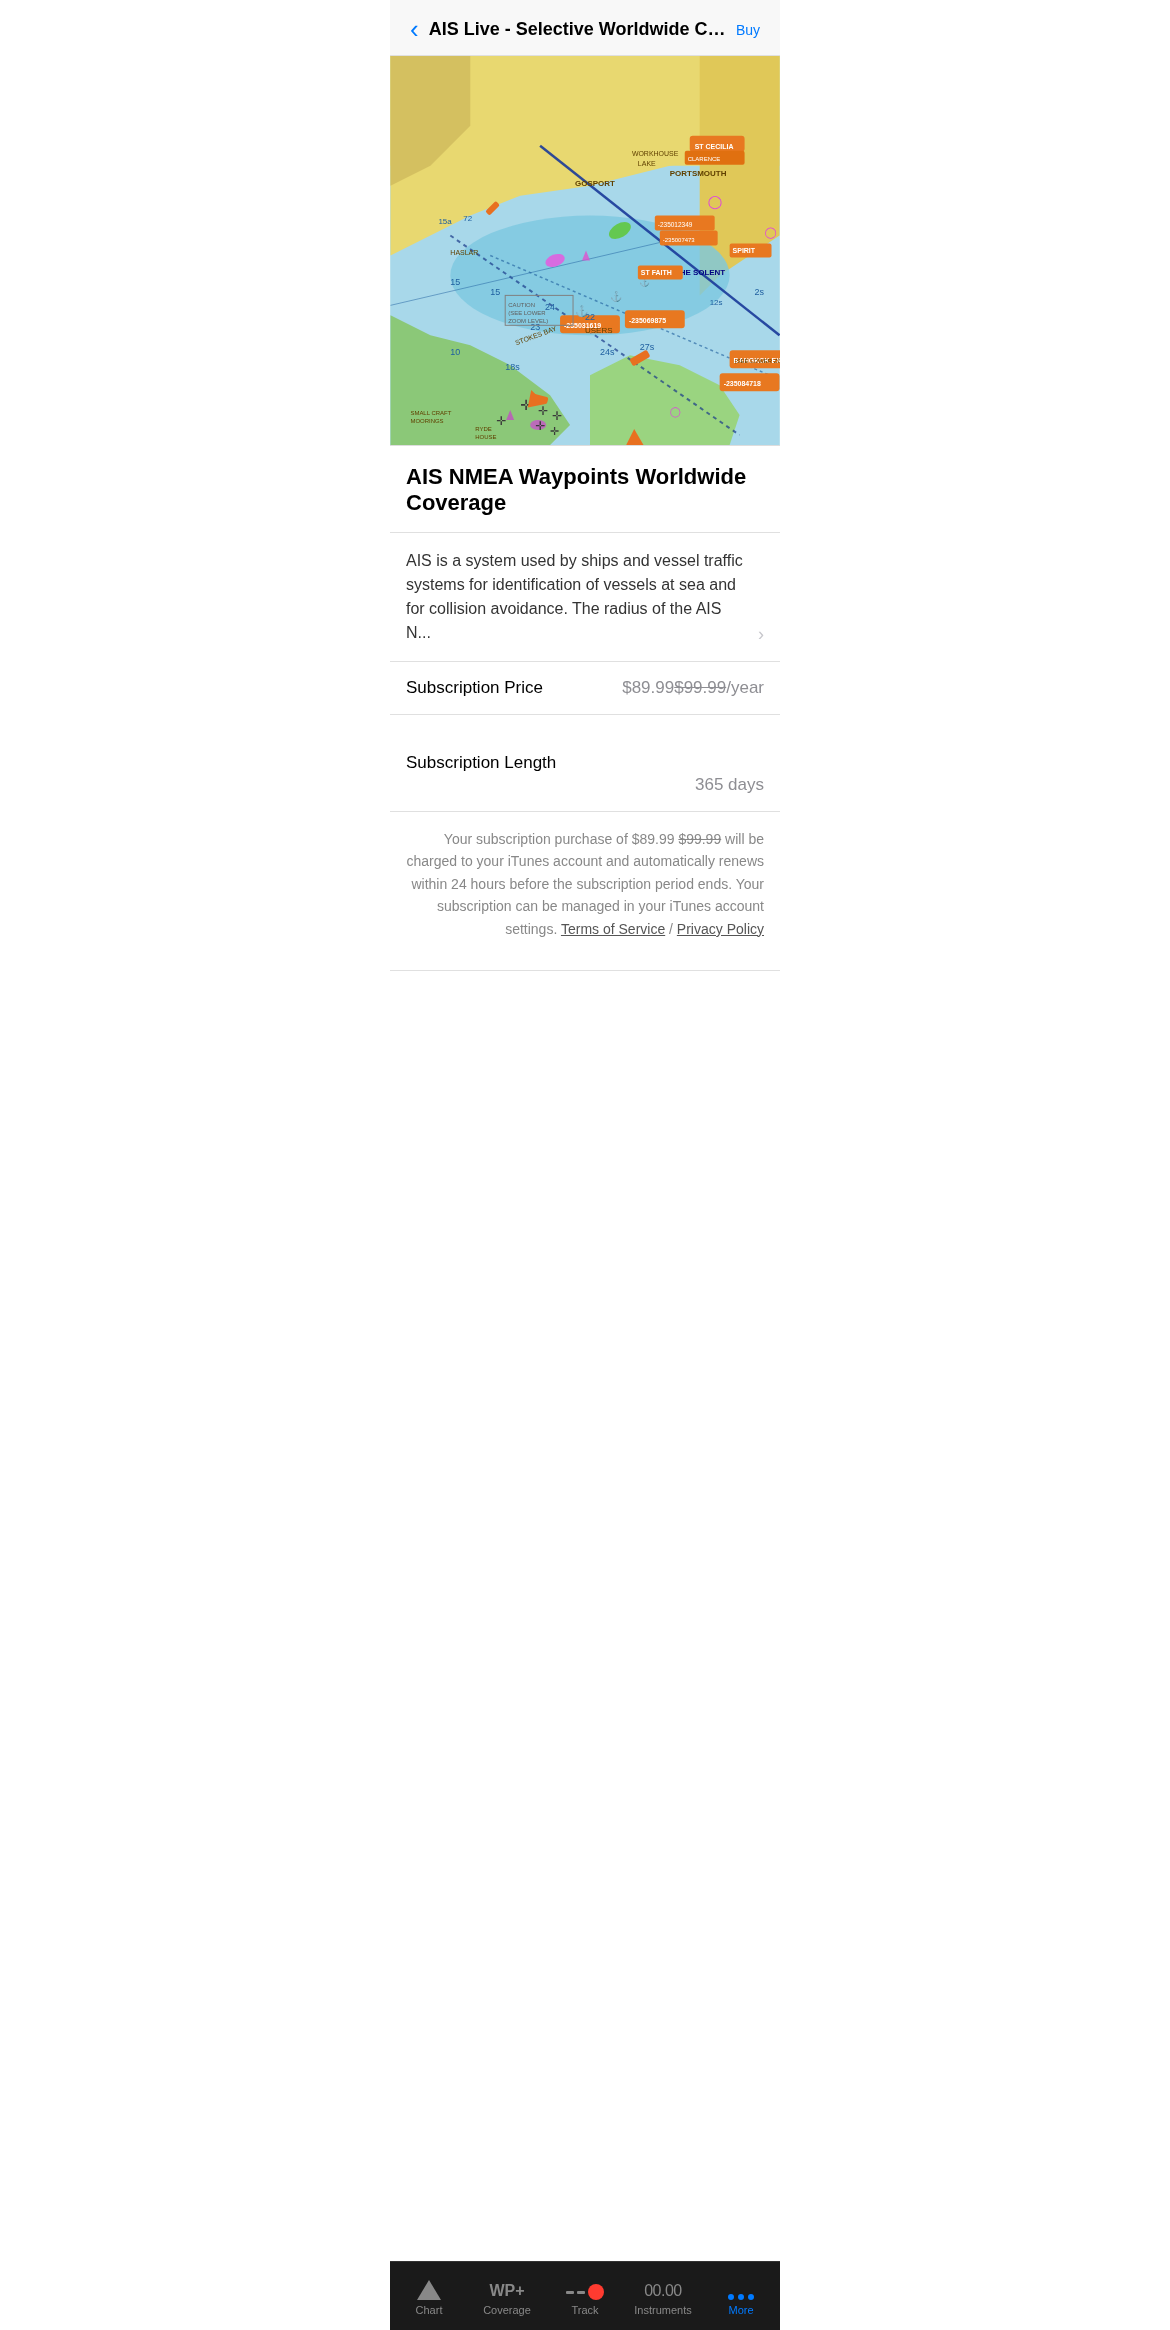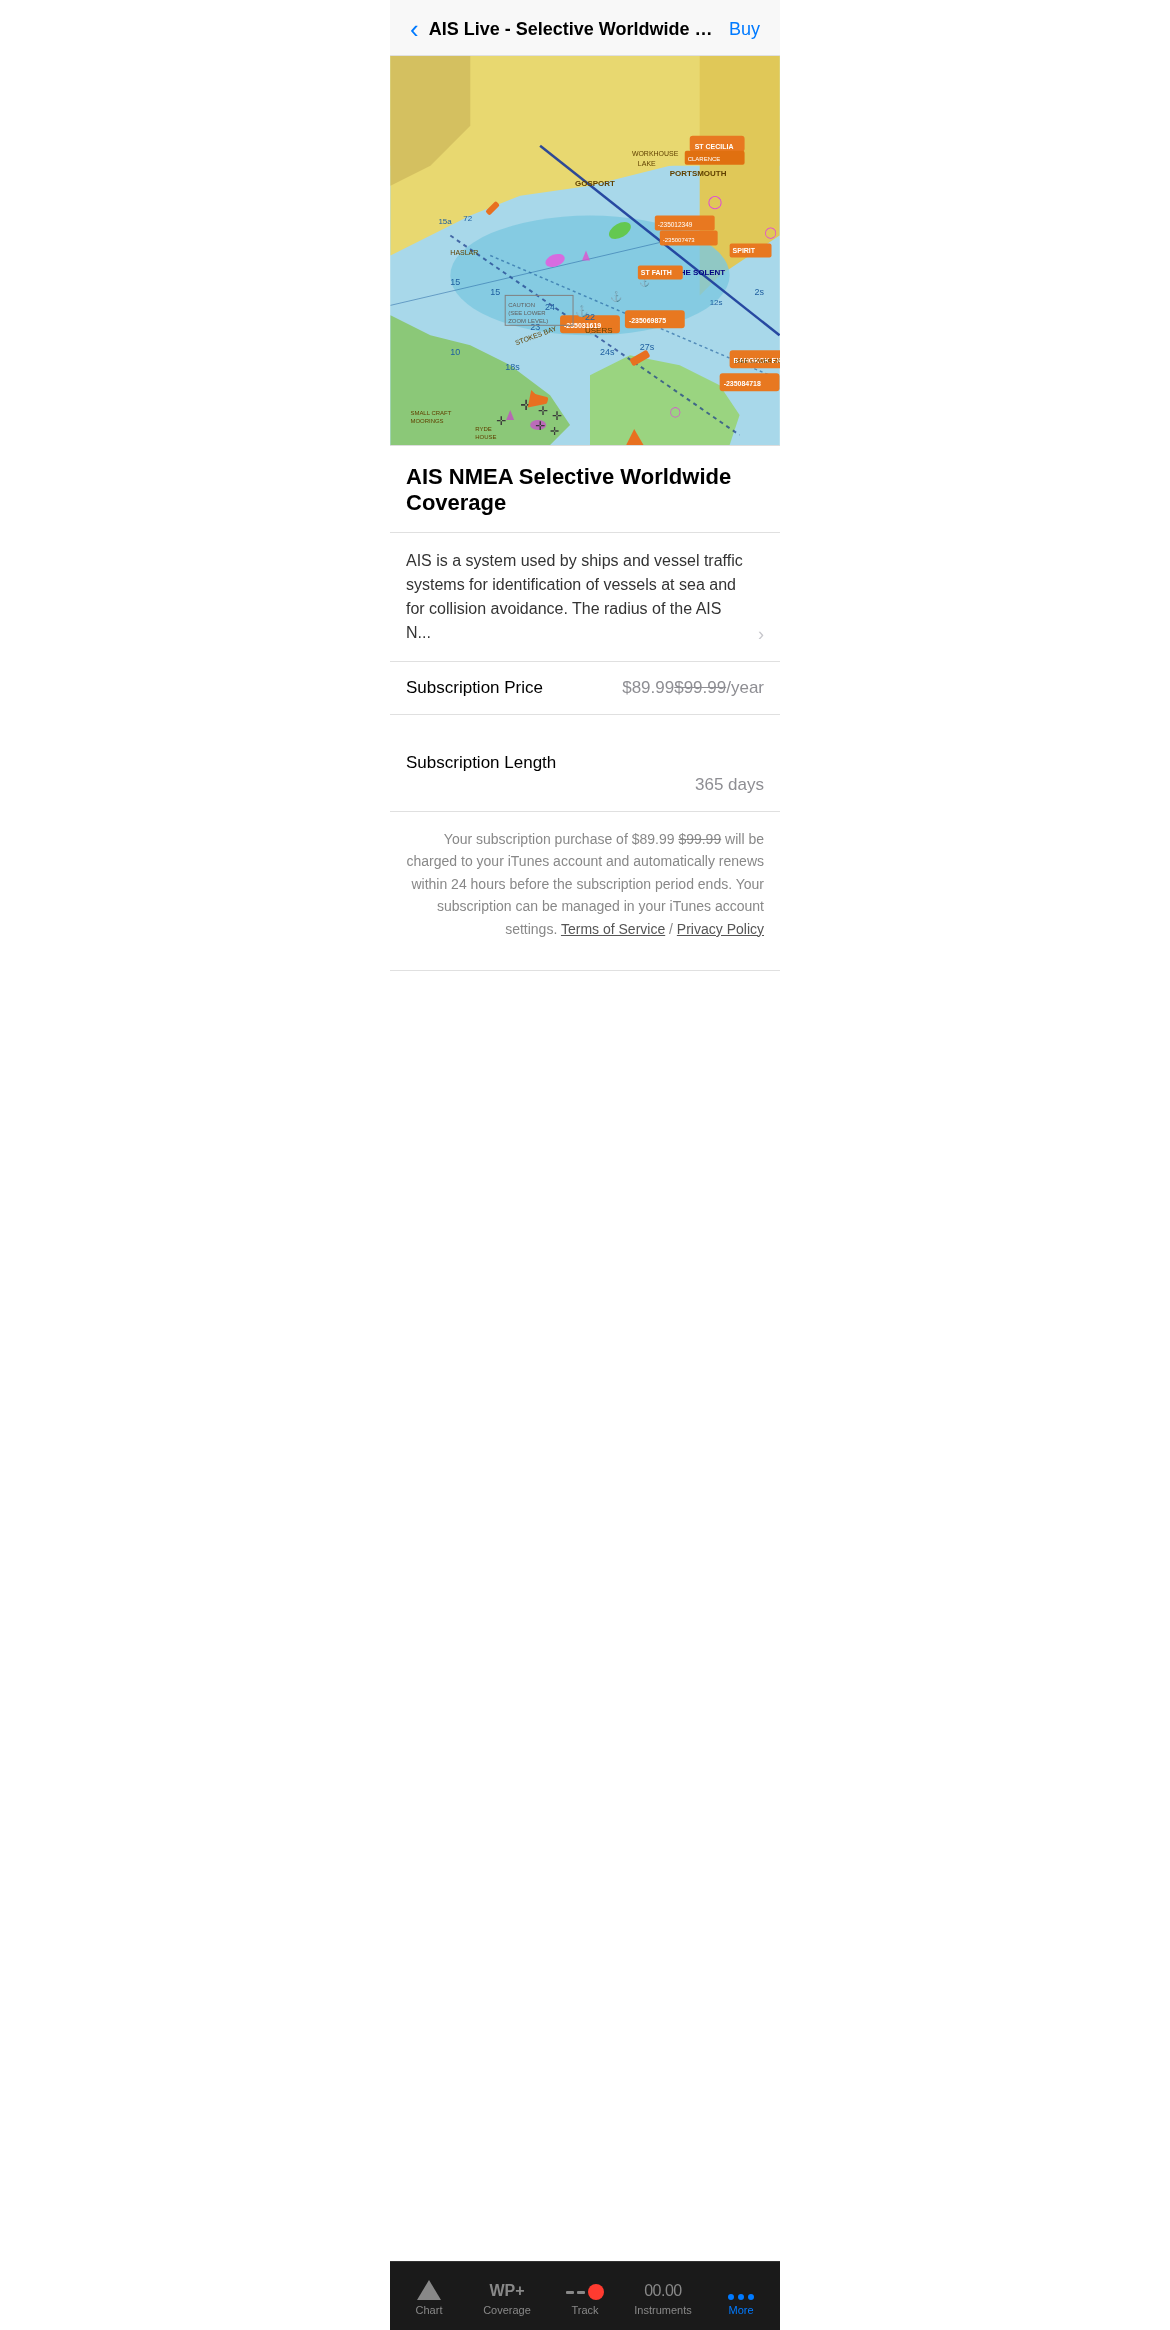--- a/index.html
+++ b/index.html
@@ -40,21 +40,21 @@
       flex: 1;
       text-align: center;
       margin: 0 10px;
       white-space: nowrap;
       overflow: hidden;
       text-overflow: ellipsis;
     }
 
     .nav-buy {
       color: #007aff;
-      font-size: 18px;
+      font-size: 14px;
       font-weight: 400;
       cursor: pointer;
     }
 
     
     .map-container {
       width: 100%;
       height: 390px;
       background: #c8e8f0;
       position: relative;
@@ -374,21 +374,21 @@
     <text x="48" y="168" fill="#2060a0" font-size="8">15a</text>
     <text x="320" y="250" fill="#2060a0" font-size="8">12s</text>
     <text x="365" y="240" fill="#2060a0" font-size="9">2s</text>
 
     <text x="195" y="278" fill="#604000" font-size="8">USERS</text>
   </svg>
 </div>
 
 <div class="content">
 
-  <div class="section-title">AIS NMEA Selective Worldwide Coverage</div>
+  <div class="section-title">AIS NMEA Waypoints Worldwide Coverage</div>
 
   <div class="description-row">
     <div class="description-text">AIS is a system used by ships and vessel traffic systems for identification of vessels at sea and for collision avoidance. The radius of the AIS N...</div>
     <div class="chevron-right">›</div>
   </div>
 
   <div class="info-row">
     <div class="info-label">Subscription Price</div>
     <div class="price-value">
       <span>$89.99</span><span class="price-original">$99.99</span><span>/year</span>

